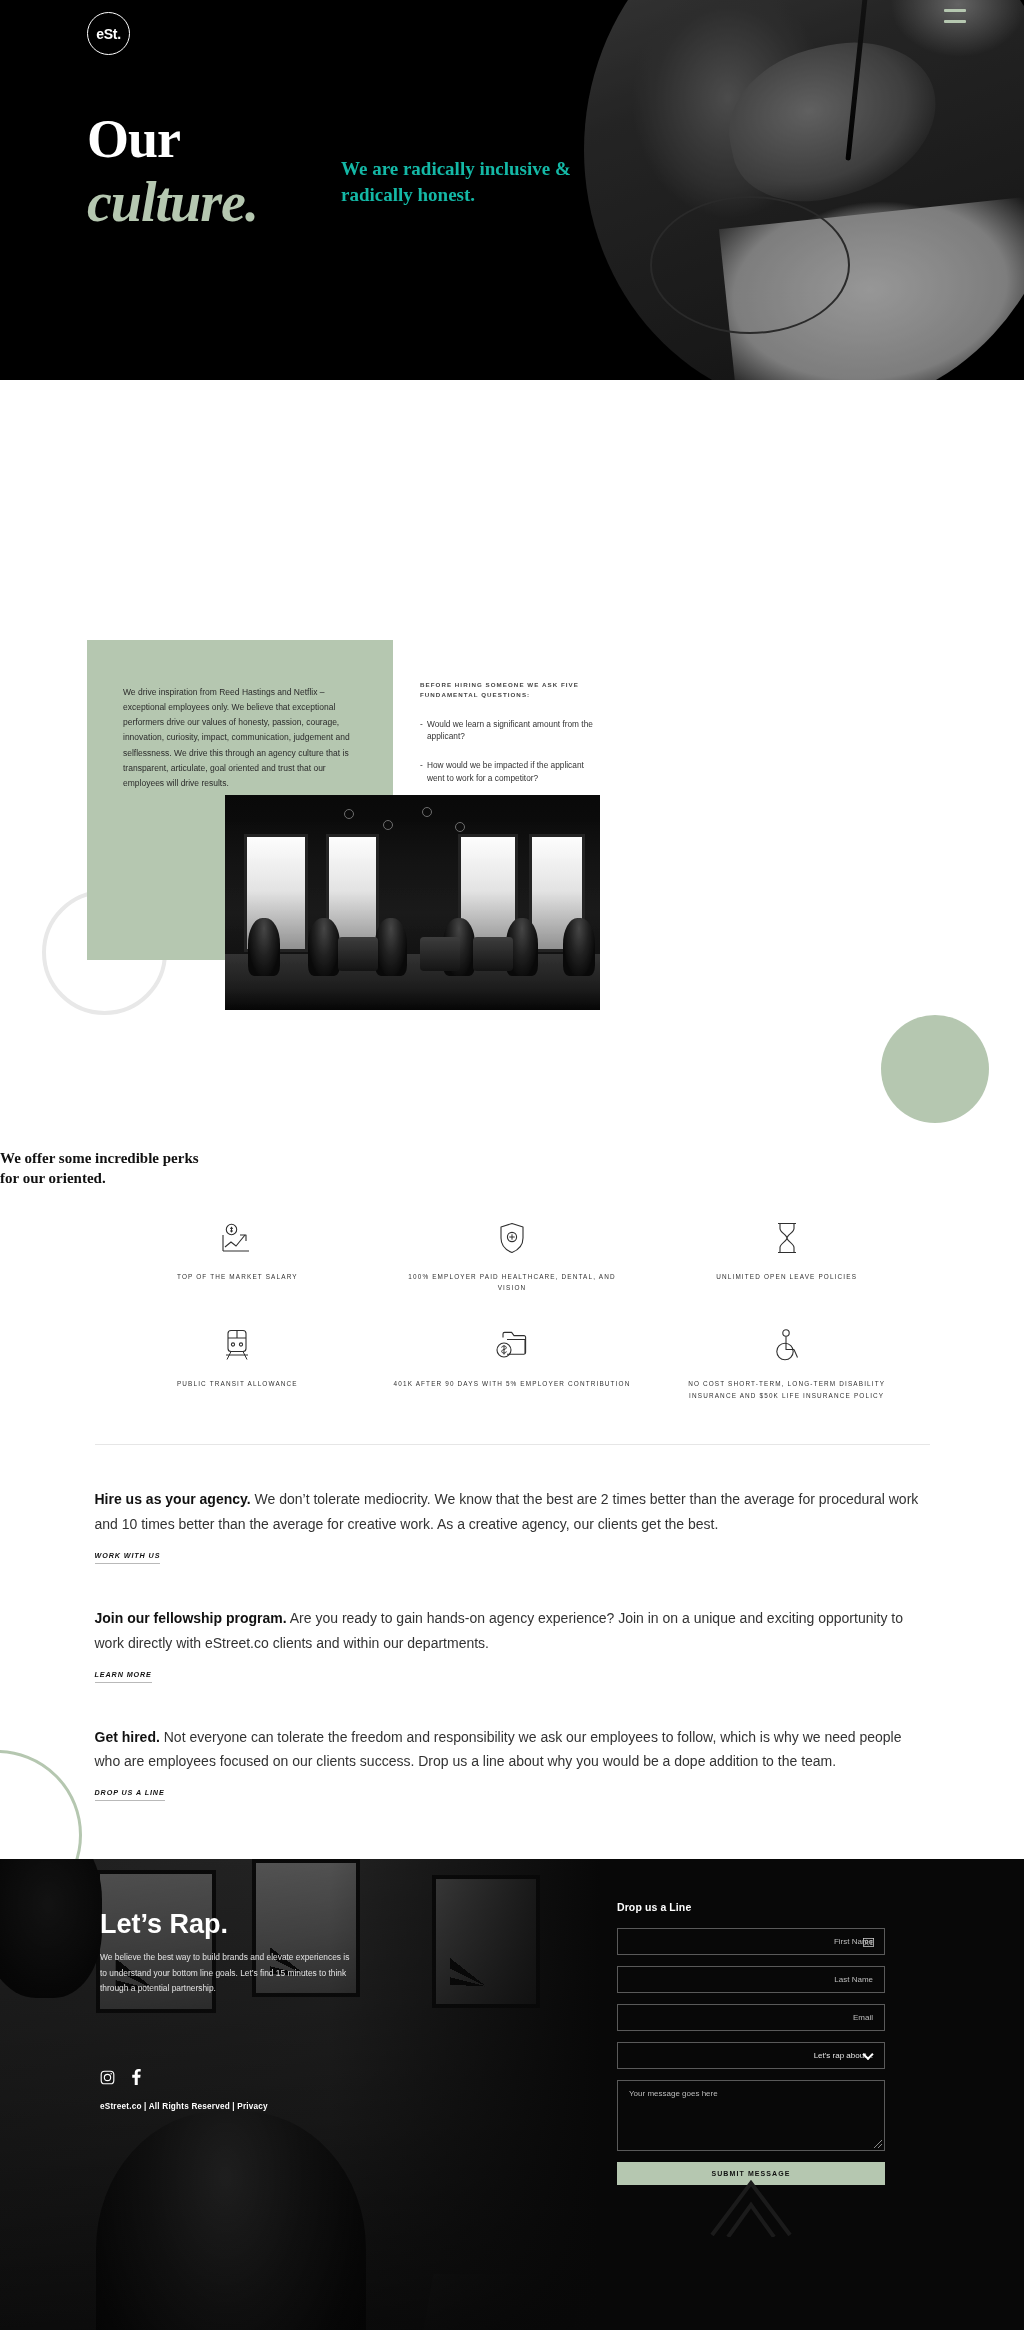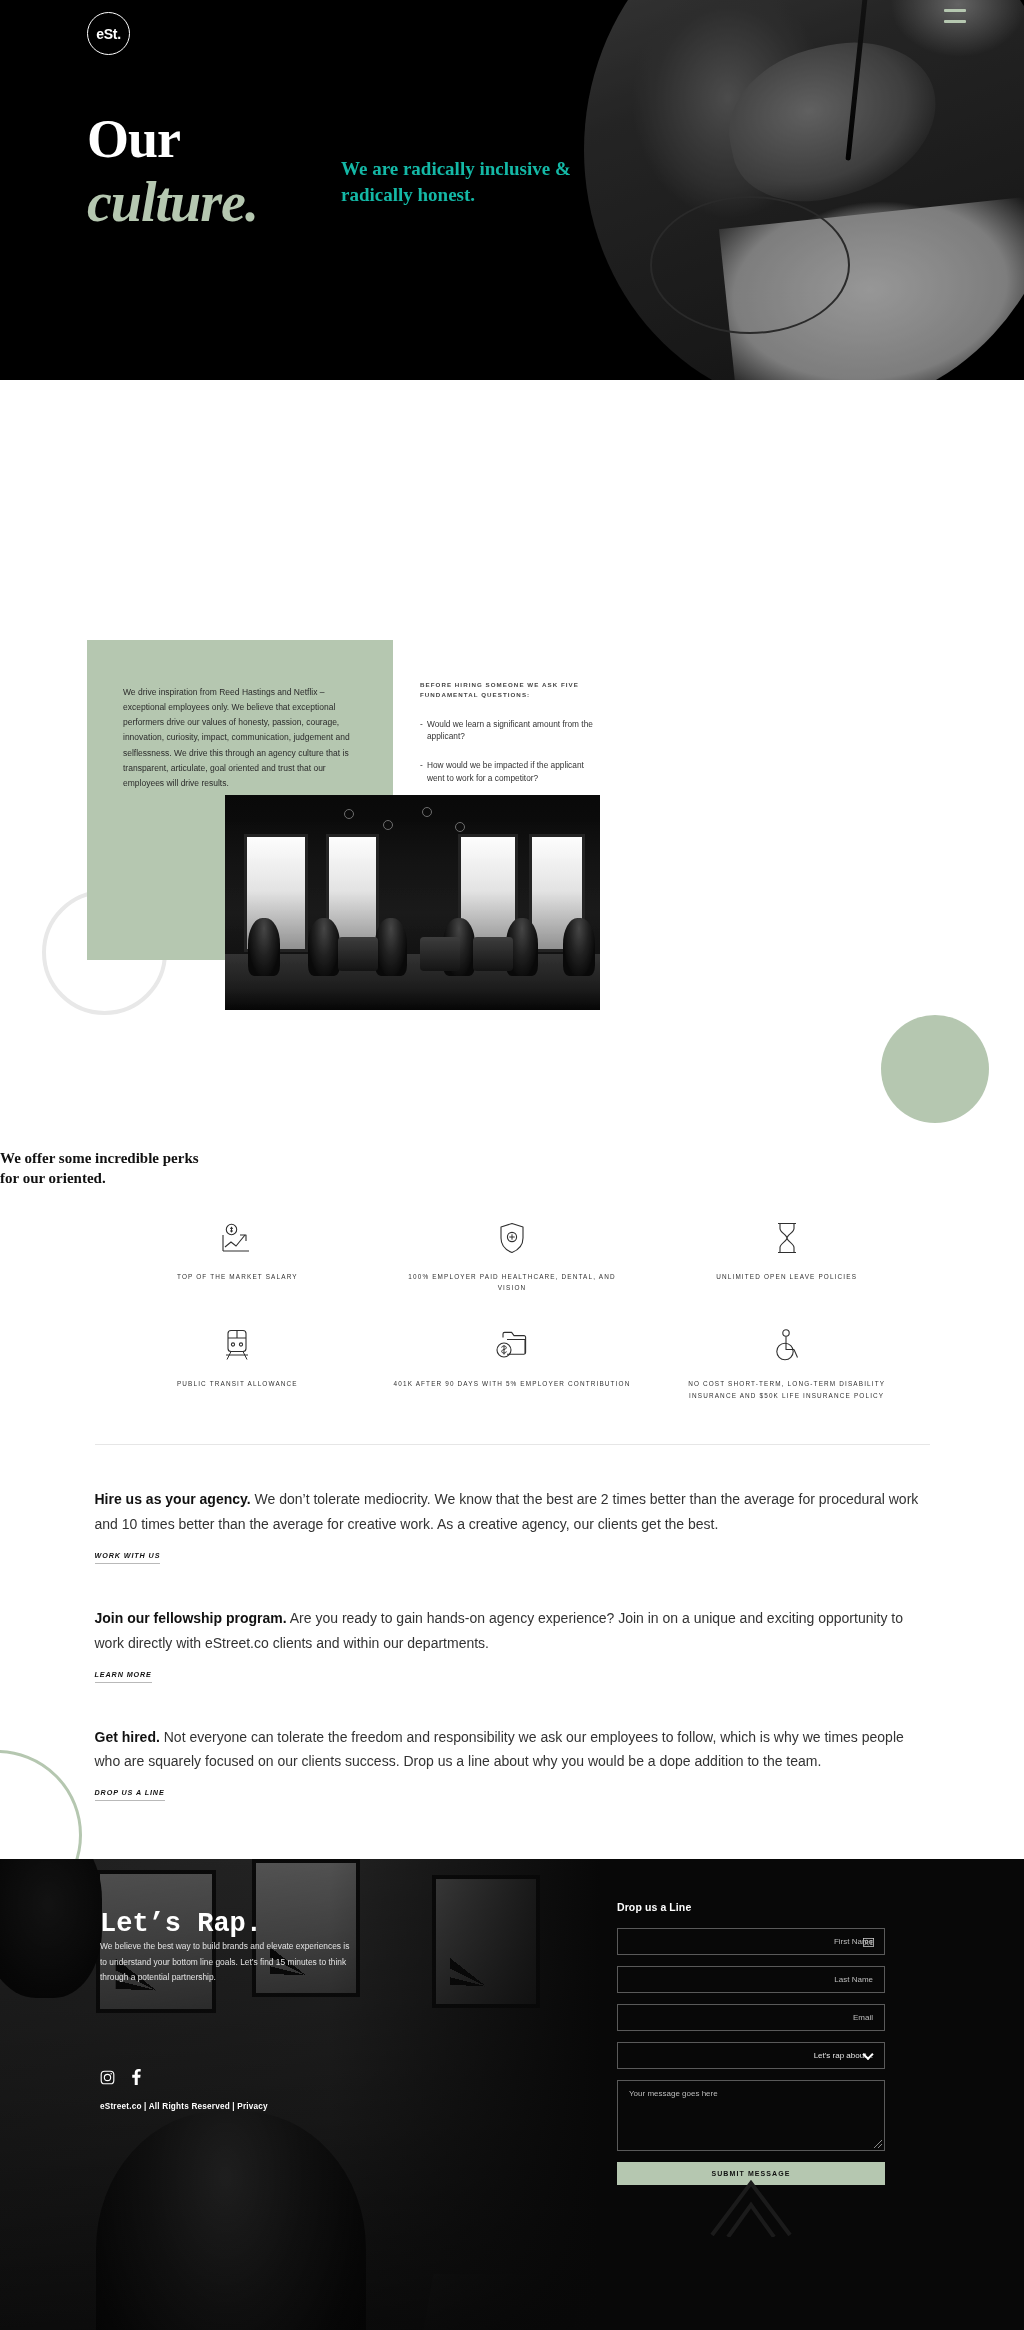--- a/index.html
+++ b/index.html
@@ -398,25 +398,25 @@
     position:absolute; left: 0; top: 0; width: 600px; height: 530px;
     background: linear-gradient(90deg, rgba(8,8,8,.35) 0%, rgba(8,8,8,.25) 55%, rgba(8,8,8,1) 100%);
   }
   .footer-left {
     position: absolute;
     left: 100px; top: 50px;
     width: 300px;
     z-index: 5;
   }
   .lets-rap {
-    font-family: Liberation Mono, monospace;
+    font-family: Liberation Sans, sans-serif;
     font-size: 27px;
     font-weight: 700;
     color: #ffffff;
-    margin-bottom: 0;
+    margin-bottom: 10px;
   }
   .lets-body {
     font-size: 8.4px;
     line-height: 1.85;
     color: #e3e3e3;
     width: 252px;
   }
   .socials {
     position: absolute;
     left: 100px; top: 210px;
@@ -681,21 +681,21 @@
 
       <div class="join-block">
         <p class="jb-text">
           <b>Join our fellowship program.</b><span> Are you ready to gain hands-on agency experience? Join in on a unique and exciting opportunity to work directly with eStreet.co clients and within our departments.</span>
         </p>
         <a class="jb-link">LEARN MORE</a>
       </div>
 
       <div class="join-block">
         <p class="jb-text">
-          <b>Get hired.</b><span> Not everyone can tolerate the freedom and responsibility we ask our employees to follow, which is why we times people who are squarely focused on our clients success. Drop us a line about why you would be a dope addition to the team.</span>
+          <b>Get hired.</b><span> Not everyone can tolerate the freedom and responsibility we ask our employees to follow, which is why we need people who are employees focused on our clients success. Drop us a line about why you would be a dope addition to the team.</span>
         </p>
         <a class="jb-link">DROP US A LINE</a>
       </div>
 
     </div>
   </section>
 
   <div class="green-arc"></div>
 
   <footer class="footer">

